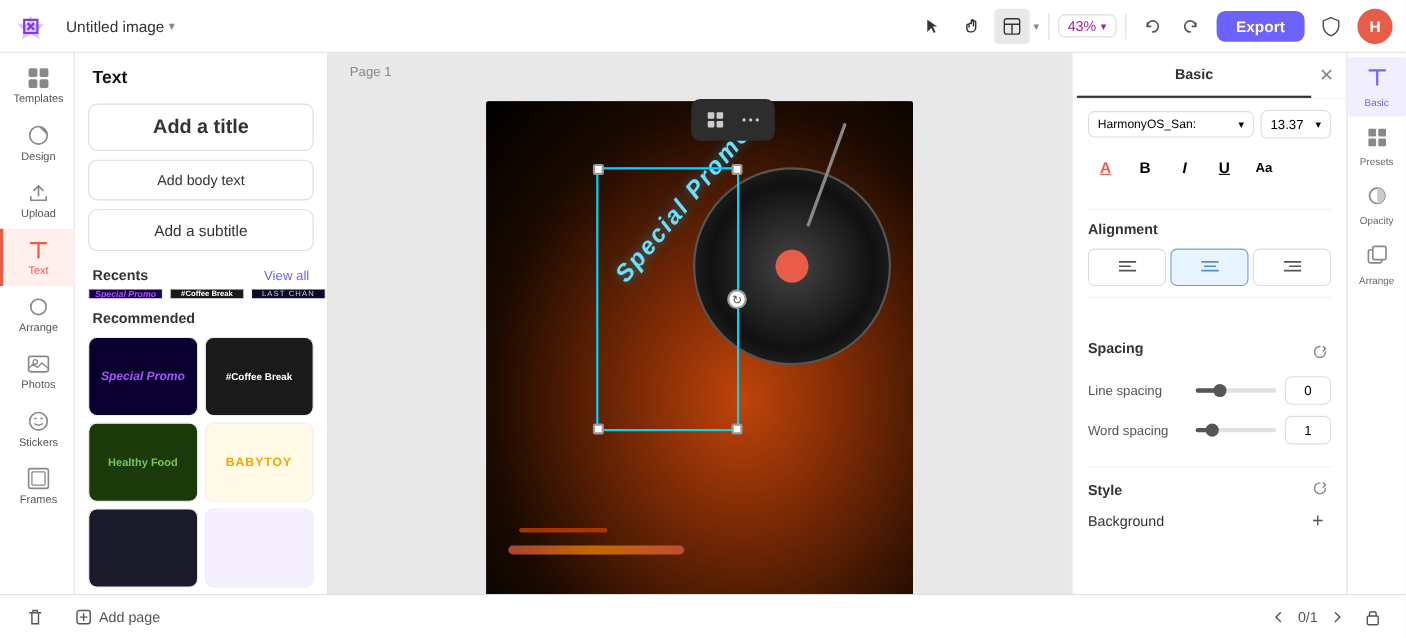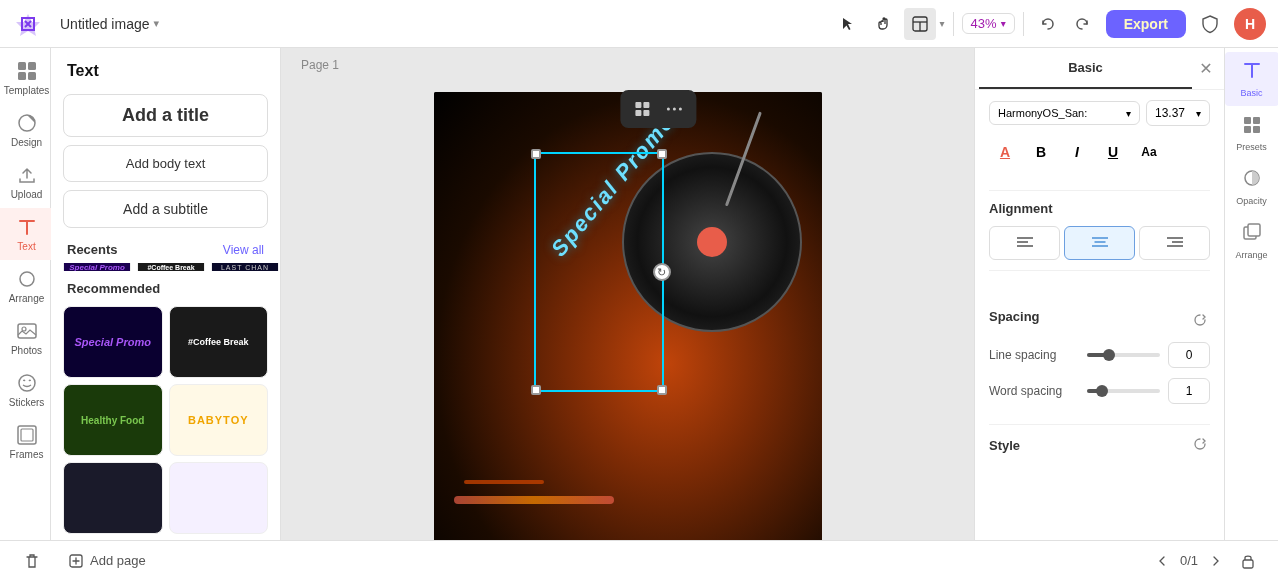--- a/index.html
+++ b/index.html
@@ -56,21 +56,21 @@
 
     
     .main {
       display: flex;
       flex: 1;
       overflow: hidden;
     }
 
     
     .sidebar-icons {
-      width: 51px;
+      width: 68px;
       background: #fff;
       border-right: 1px solid #e0e0e0;
       display: flex;
       flex-direction: column;
       align-items: center;
       padding-top: 4px;
       gap: 0;
       flex-shrink: 0;
     }
     .sidebar-icon-item {
@@ -716,20 +716,24 @@
     <div class="rp-section">
       <div class="style-row">
         <span class="style-label">Style</span>
         <button class="spacing-reset">
           <svg width="14" height="14" viewBox="0 0 14 14" fill="none">
             <path d="M7 2 C4.2 2 2 4.2 2 7 C2 9.8 4.2 12 7 12 C9.8 12 12 9.8 12 7" stroke="#888" stroke-width="1.3" stroke-linecap="round" fill="none"></path>
             <path d="M10 2 L12 4 L10 6" stroke="#888" stroke-width="1.3" stroke-linecap="round" fill="none"></path>
           </svg>
         </button>
       </div>
+      <div class="bg-row">
+        <span class="bg-label">Background</span>
+        <button class="add-btn">+</button>
+      </div>
     </div>
   </div>
 
   <div class="right-icons">
     <div class="ri-item active">
       <div class="ri-icon">
         <svg width="20" height="20" viewBox="0 0 20 20" fill="none">
           <path d="M3 4 L17 4 M10 4 L10 17" stroke="#6c63ff" stroke-width="2" stroke-linecap="round"></path>
         </svg>
       </div>

